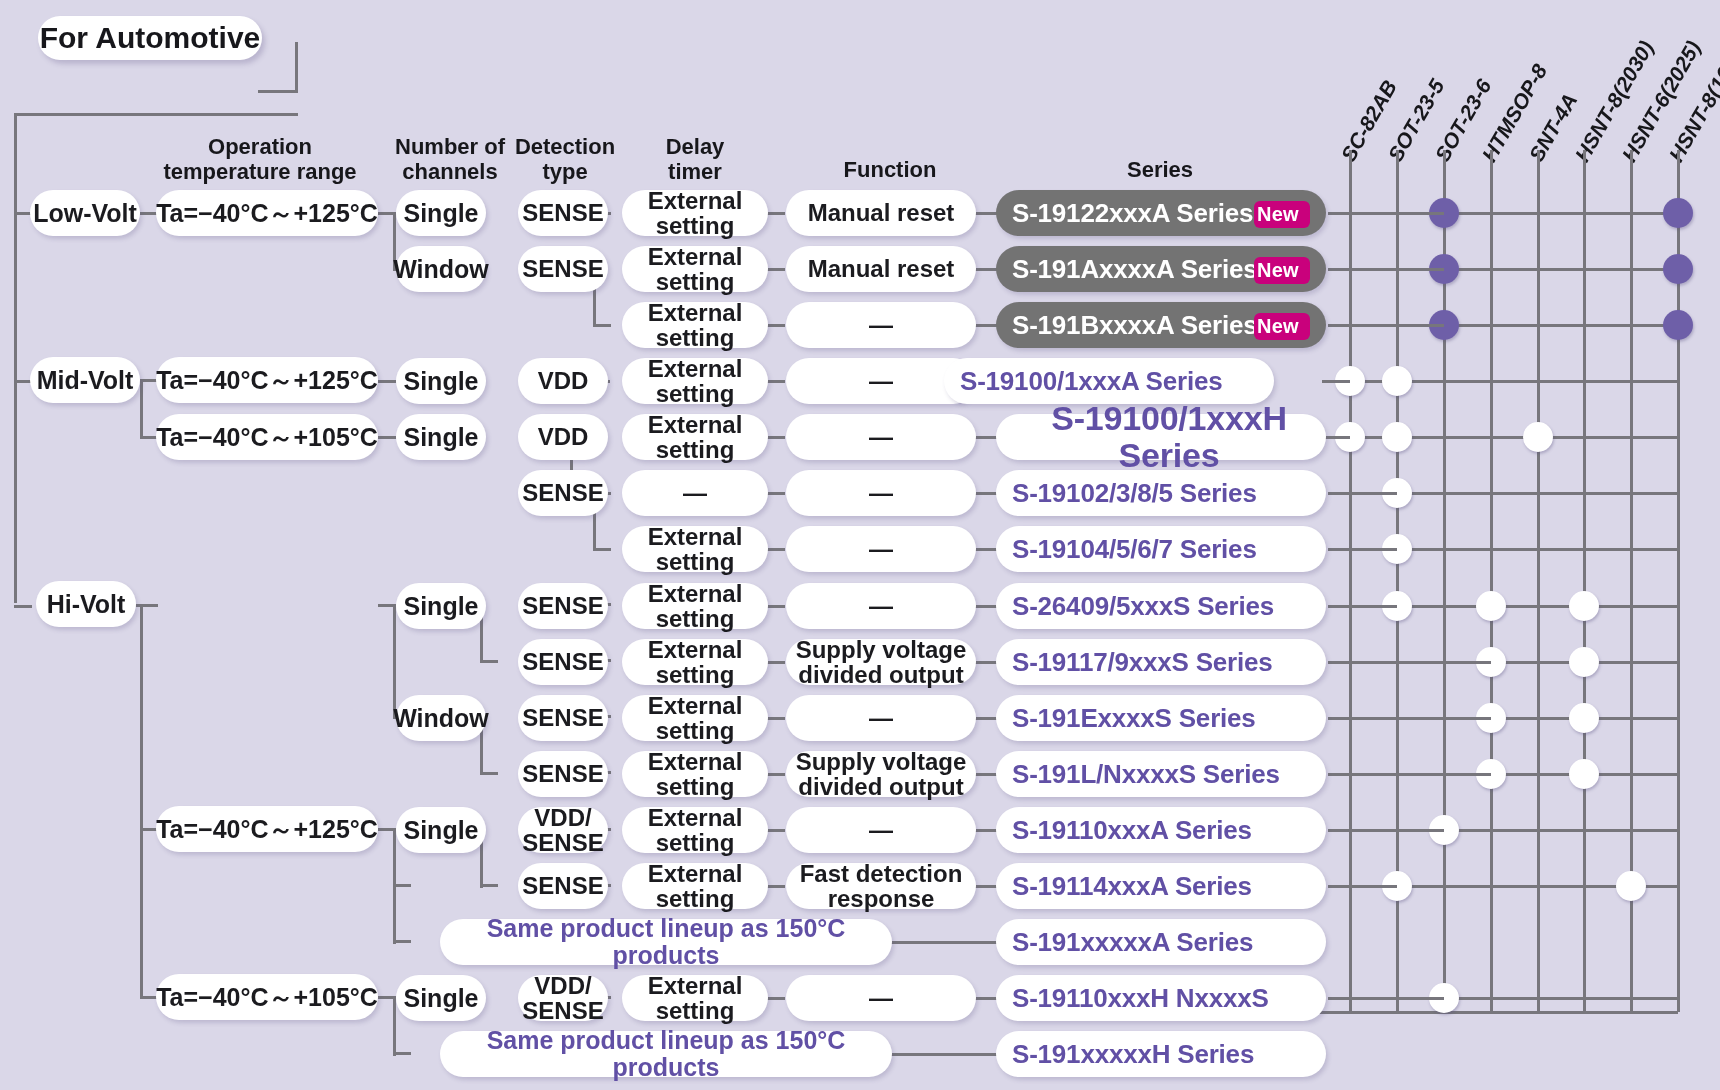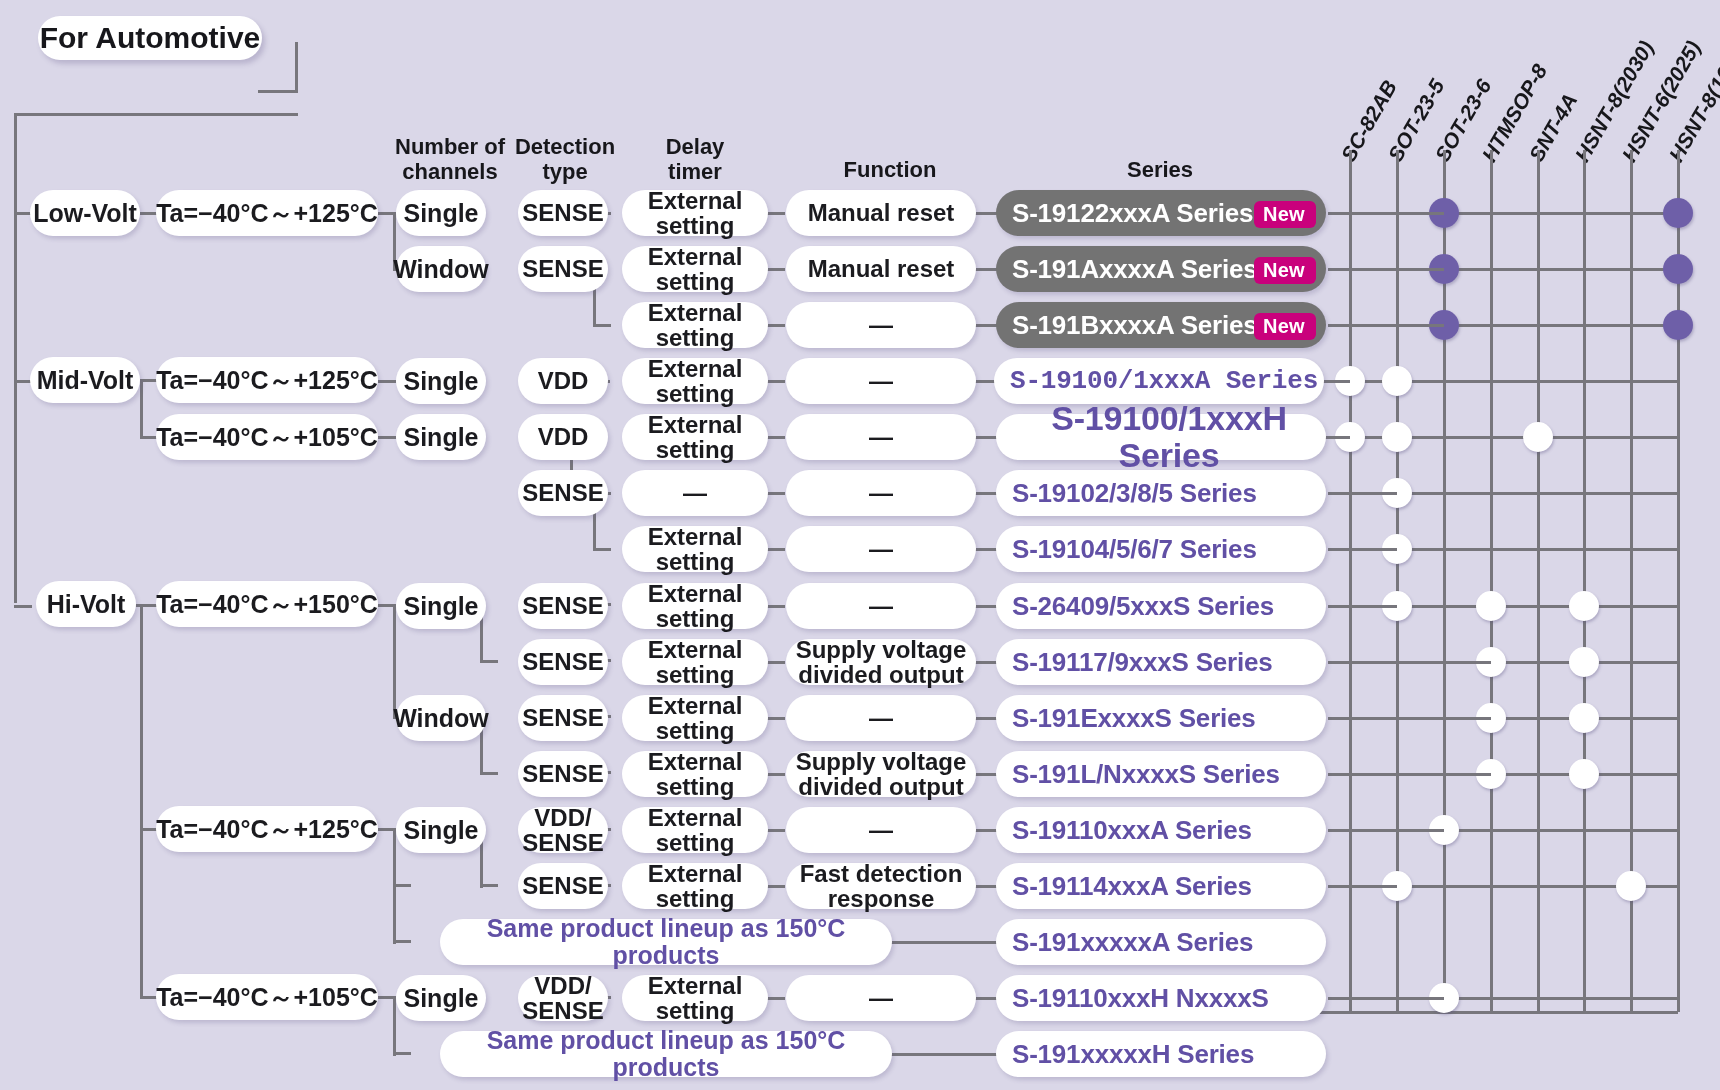--- a/index.html
+++ b/index.html
@@ -48,21 +48,21 @@
     justify-content:center;
   }
 
   .badge-new{
     position:absolute;
     background:#c9017c;
     color:#fff;
     font-size:20px;
     font-weight:bold;
     border-radius:6px;
-    padding:3px 11px 4px 9px;
+    padding:3px 11px 4px 3px;
     line-height:1;
     letter-spacing:.2px;
   }
 
   
   .colhead{
     position:absolute;
     font-size:21px;
     font-weight:bold;
     color:#17171b;
@@ -117,20 +117,22 @@
 
   <div class="auto-pill" style="left:38px;top:16px;width:224px;height:44px;">
     <span>For Automotive</span>
   </div>
 
   <div class="ln lnh" style="left:258px;top:90px;width:40px;"></div>
   <div class="ln lnv" style="left:295px;top:42px;height:50px;"></div>
   <div class="ln lnh" style="left:14px;top:113px;width:284px;"></div>
   <div class="ln lnv" style="left:14px;top:113px;height:490px;"></div>
 
+  <div class="header-title" style="left:150px;top:135px;width:220px;">Operation
+temperature range</div>
   <div class="header-title" style="left:390px;top:135px;width:120px;">Number of
 channels</div>
   <div class="header-title" style="left:510px;top:135px;width:110px;">Detection
 type</div>
   <div class="header-title" style="left:625px;top:135px;width:140px;">Delay
 timer</div>
   <div class="header-title" style="left:790px;top:158px;width:200px;">Function</div>
   <div class="header-title" style="left:1060px;top:158px;width:200px;">Series</div>
 
   <div id="pkg-heads">
@@ -316,21 +318,21 @@
       <div class="pill series-new" style="left: 996px; top: 246px; width: 330px; height: 46px; font-size: 26px; position: absolute;"><span>S-191AxxxxA Series</span><div class="badge-new" style="left: 258px; top: 11px;">New</div></div>
       <div class="pill two" style="left: 622px; top: 302px; width: 146px; height: 46px; font-size: 24px;"><span>External
 setting</span></div>
       <div class="pill " style="left: 786px; top: 302px; width: 190px; height: 46px; font-size: 24px;"><span>—</span></div>
       <div class="pill series-new" style="left: 996px; top: 302px; width: 330px; height: 46px; font-size: 26px; position: absolute;"><span>S-191BxxxxA Series</span><div class="badge-new" style="left: 258px; top: 11px;">New</div></div>
       <div class="pill " style="left: 396px; top: 358px; width: 90px; height: 46px; font-size: 25px;"><span>Single</span></div>
       <div class="pill " style="left: 518px; top: 358px; width: 90px; height: 46px; font-size: 24px;"><span>VDD</span></div>
       <div class="pill two" style="left: 622px; top: 358px; width: 146px; height: 46px; font-size: 24px;"><span>External
 setting</span></div>
       <div class="pill " style="left: 786px; top: 358px; width: 190px; height: 46px; font-size: 24px;"><span>—</span></div>
-      <div class="pill series" style="left: 994px; top: 358px; width: 330px; height: 46px; font-size: 26px; font-family: Liberation Mono, monospace;"><span>S-19100/1xxxA Series</span></div>
+      <div class="pill series" style="left: 944px; top: 358px; width: 330px; height: 46px; font-size: 26px;"><span>S-19100/1xxxA Series</span></div>
       <div class="pill " style="left: 396px; top: 414px; width: 90px; height: 46px; font-size: 25px;"><span>Single</span></div>
       <div class="pill " style="left: 518px; top: 414px; width: 90px; height: 46px; font-size: 24px;"><span>VDD</span></div>
       <div class="pill two" style="left: 622px; top: 414px; width: 146px; height: 46px; font-size: 24px;"><span>External
 setting</span></div>
       <div class="pill " style="left: 786px; top: 414px; width: 190px; height: 46px; font-size: 24px;"><span>—</span></div>
       <div class="pill series" style="left: 996px; top: 414px; width: 330px; height: 46px; font-size: 34px;"><span>S-19100/1xxxH Series</span></div>
       <div class="pill " style="left: 518px; top: 470px; width: 90px; height: 46px; font-size: 24px;"><span>SENSE</span></div>
       <div class="pill " style="left: 622px; top: 470px; width: 146px; height: 46px; font-size: 24px;"><span>—</span></div>
       <div class="pill " style="left: 786px; top: 470px; width: 190px; height: 46px; font-size: 24px;"><span>—</span></div>
       <div class="pill series" style="left: 996px; top: 470px; width: 330px; height: 46px; font-size: 26px;"><span>S-19102/3/8/5 Series</span></div>
@@ -397,20 +399,18 @@
   <div class="pill" style="left:36px;top:581px;width:100px;height:46px;font-size:25px;">
     <span>Hi-Volt</span>
   </div>
 
   <div class="pill" style="left:156px;top:190px;width:222px;height:46px;font-size:25px;">
     <span>Ta=−40°C～+125°C</span></div>
   <div class="pill" style="left:156px;top:357px;width:222px;height:46px;font-size:25px;">
     <span>Ta=−40°C～+125°C</span></div>
   <div class="pill" style="left:156px;top:414px;width:222px;height:46px;font-size:25px;">
     <span>Ta=−40°C～+105°C</span></div>
-  <div class="pill" style="left:156px;top:581px;width:222px;height:46px;font-size:25px;">
-    <span>Ta=−40°C～+150°C</span></div>
   <div class="pill" style="left:156px;top:806px;width:222px;height:46px;font-size:25px;">
     <span>Ta=−40°C～+125°C</span></div>
   <div class="pill" style="left:156px;top:974px;width:222px;height:46px;font-size:25px;">
     <span>Ta=−40°C～+105°C</span></div>
 
 </div>
 
 </body></html>

